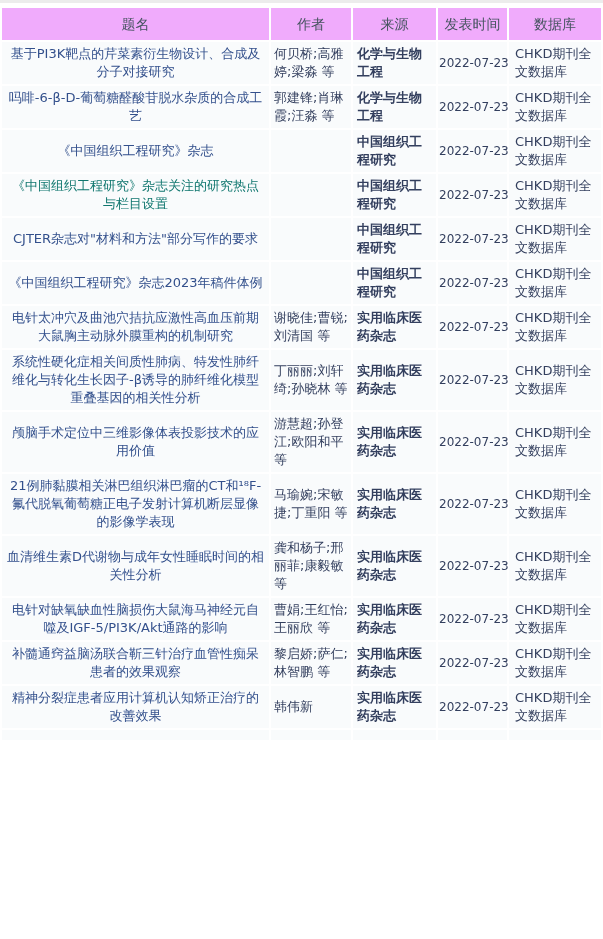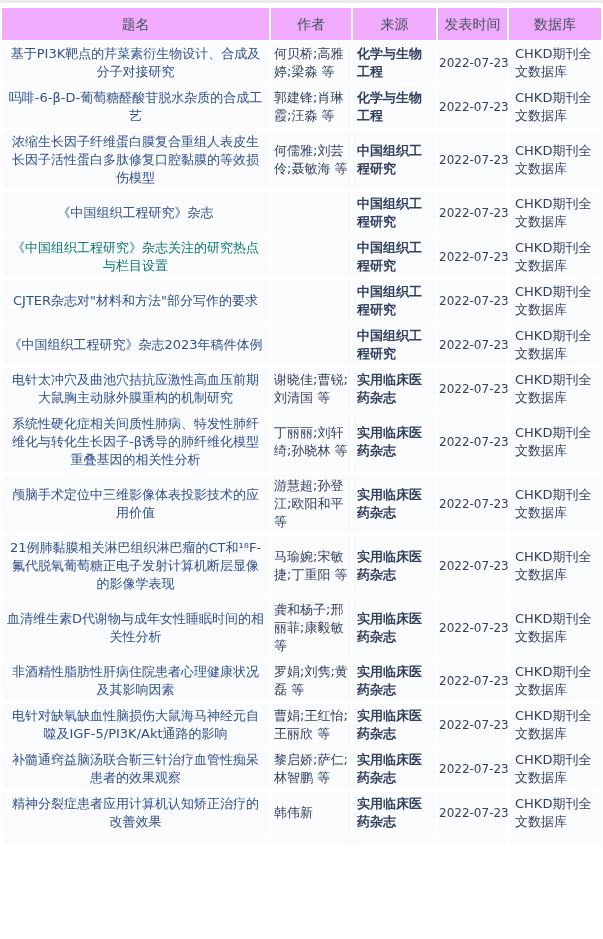--- a/index.html
+++ b/index.html
@@ -109,29 +109,20 @@
     <td class="c-title">
       <a href="#">吗啡-6-β-D-葡萄糖醛酸苷脱水杂质的合成工艺</a>
     </td>
     <td class="c-author">郭建锋;肖琳霞;汪淼 等</td>
     <td class="c-source">化学与生物工程</td>
     <td class="c-date">2022-07-23</td>
     <td class="c-db">CHKD期刊全文数据库</td>
   </tr>
         <tr>
     <td class="c-title">
-      <a href="#">浓缩生长因子纤维蛋白膜复合重组人表皮生长因子活性蛋白多肽修复口腔黏膜的等效损伤模型</a>
-    </td>
-    <td class="c-author">何儒雅;刘芸伶;聂敏海 等</td>
-    <td class="c-source">中国组织工程研究</td>
-    <td class="c-date">2022-07-23</td>
-    <td class="c-db">CHKD期刊全文数据库</td>
-  </tr>
-        <tr>
-    <td class="c-title">
       <a href="#">《中国组织工程研究》杂志</a>
     </td>
     <td class="c-author"></td>
     <td class="c-source">中国组织工程研究</td>
     <td class="c-date">2022-07-23</td>
     <td class="c-db">CHKD期刊全文数据库</td>
   </tr>
         <tr>
     <td class="c-title">
       <a href="#" style="color: #0f766e;">《中国组织工程研究》杂志关注的研究热点与栏目设置</a>
@@ -193,29 +184,20 @@
     <td class="c-author">马瑜婉;宋敏捷;丁重阳 等</td>
     <td class="c-source">实用临床医药杂志</td>
     <td class="c-date">2022-07-23</td>
     <td class="c-db">CHKD期刊全文数据库</td>
   </tr>
         <tr>
     <td class="c-title">
       <a href="#">血清维生素D代谢物与成年女性睡眠时间的相关性分析</a>
     </td>
     <td class="c-author">龚和杨子;邢丽菲;康毅敏 等</td>
-    <td class="c-source">实用临床医药杂志</td>
-    <td class="c-date">2022-07-23</td>
-    <td class="c-db">CHKD期刊全文数据库</td>
-  </tr>
-        <tr>
-    <td class="c-title">
-      <a href="#">非酒精性脂肪性肝病住院患者心理健康状况及其影响因素</a>
-    </td>
-    <td class="c-author">罗娟;刘隽;黄磊 等</td>
     <td class="c-source">实用临床医药杂志</td>
     <td class="c-date">2022-07-23</td>
     <td class="c-db">CHKD期刊全文数据库</td>
   </tr>
         <tr>
     <td class="c-title">
       <a href="#">电针对缺氧缺血性脑损伤大鼠海马神经元自噬及IGF-5/PI3K/Akt通路的影响</a>
     </td>
     <td class="c-author">曹娟;王红怡;王丽欣 等</td>
     <td class="c-source">实用临床医药杂志</td>

